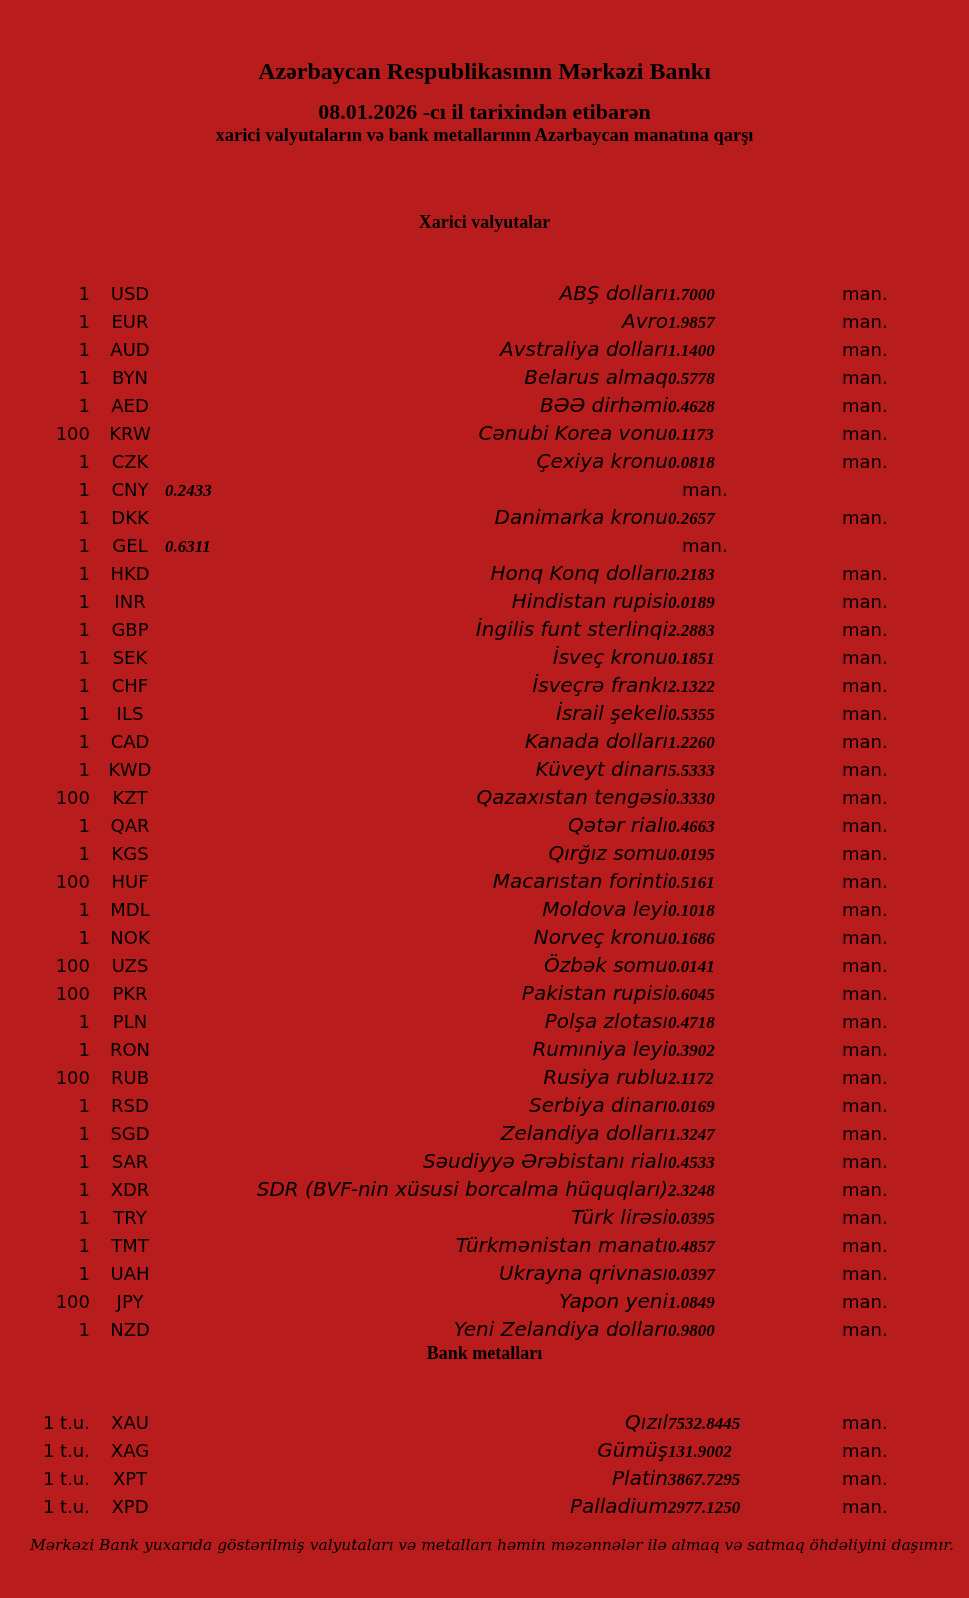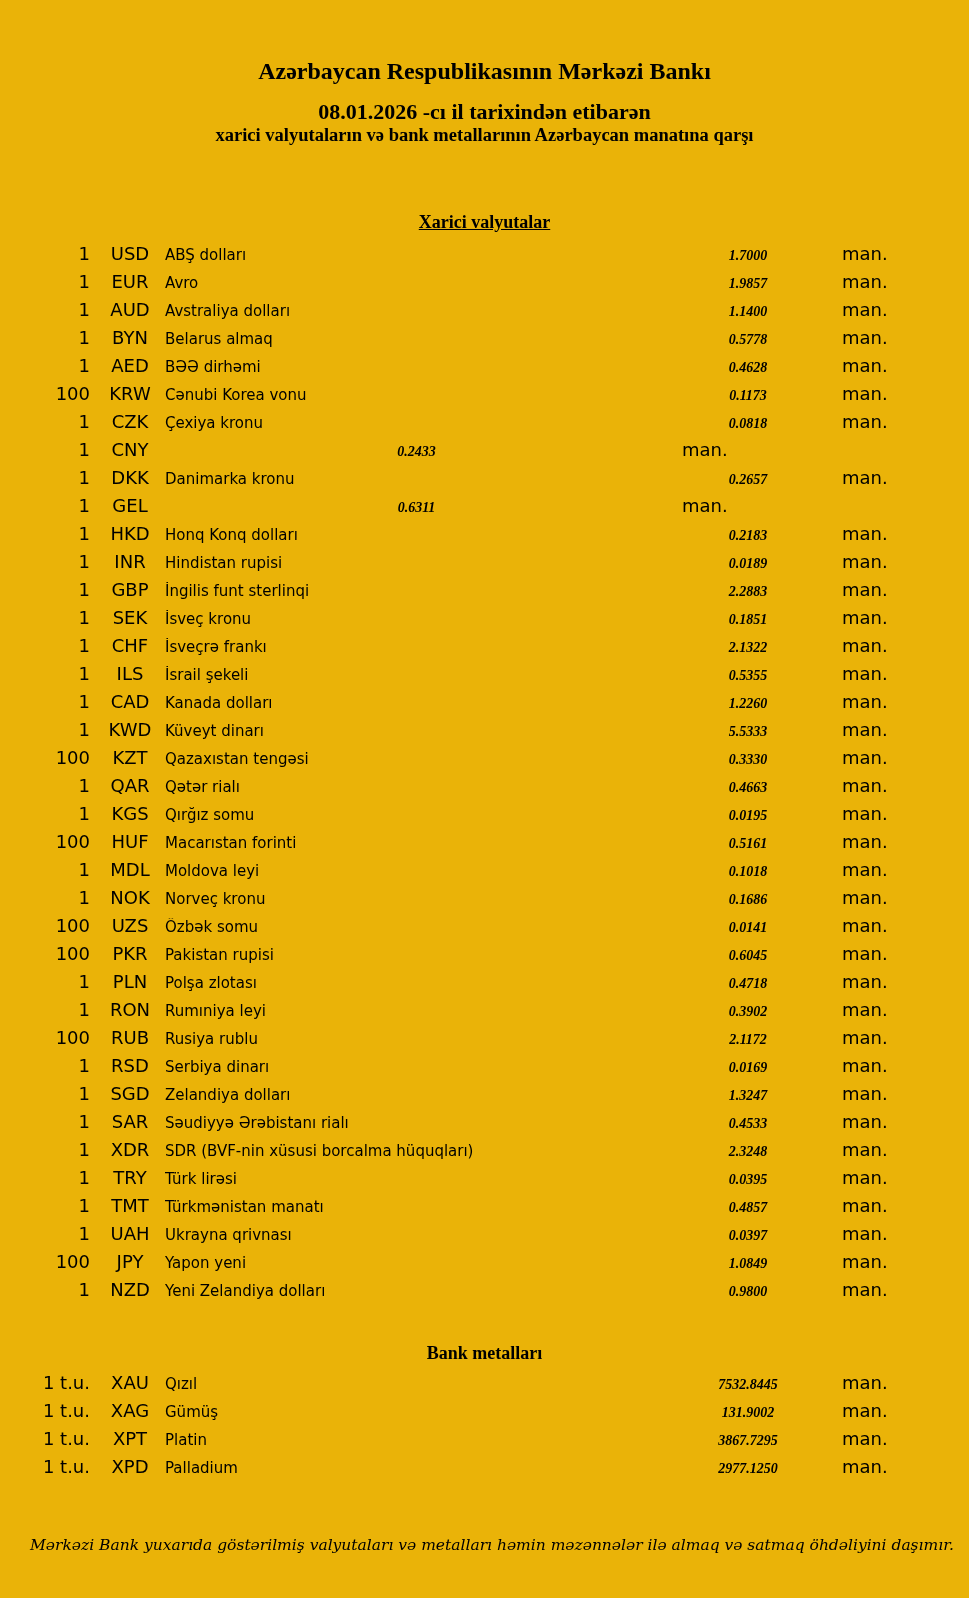--- a/index.html
+++ b/index.html
@@ -6,21 +6,21 @@
   html, body {
     margin: 0;
     padding: 0;
     background: #ffffff;
     color: #000000;
   }
   .page {
     width: 969px;
     min-height: 1598px;
     margin: 0 auto;
-    background: #eab308;
+    background: #b91c1c;
     font-family: "DejaVu Sans", sans-serif;
     overflow: hidden;
   }
   .title {
     margin: 58px 0 0 0;
     text-align: center;
     font-family: "Liberation Serif", serif;
     font-weight: bold;
     font-size: 24px;
     line-height: 1.15;
@@ -37,21 +37,21 @@
     font-family: "Liberation Serif", serif;
     font-weight: bold;
     font-size: 18.5px;
   }
   .section-heading {
     text-align: center;
     font-family: "Liberation Serif", serif;
     font-weight: bold;
     font-size: 18px;
   }
-  .currencies-heading { margin-top: 66px; margin-bottom: 10px; text-decoration: underline; }
+  .currencies-heading { margin-top: 66px; margin-bottom: 10px; }
   .metals-heading   { margin-top: 36px; margin-bottom: 8px; }
   .rates-table {
     width: 892px;
     margin: 0;
   }
   .rate-row {
     display: grid;
     grid-template-columns: 95px 70px 1fr 160px 64px;
     align-items: baseline;
     height: 28px;
@@ -63,38 +63,40 @@
     white-space: nowrap;
   }
   .code {
     text-align: center;
     font-size: 18px;
     position: relative;
     top: 0;
     white-space: nowrap;
   }
   .name {
+    text-align: right;
+    font-size: 20px;
+    white-space: nowrap;
+    overflow: hidden;
+    font-style: italic;
+  }
+  .rate {
     text-align: left;
-    font-size: 15px;
-    white-space: nowrap;
-    overflow: hidden;
-  }
-  .rate {
-    text-align: center;
     font-family: "Liberation Serif", serif;
     font-style: italic;
     font-weight: bold;
-    font-size: 14px;
+    font-size: 17px;
     white-space: nowrap;
   }
   .unit {
     text-align: left;
     padding-left: 14px;
     font-size: 18px;
     white-space: nowrap;
+    margin-top: 40px;
   }
   .footer {
     margin: 52px 30px 15px 30px;
     font-family: "DejaVu Serif", serif;
     font-style: italic;
     font-size: 15.5px;
     text-align: left;
     white-space: nowrap;
   }
 </style>

